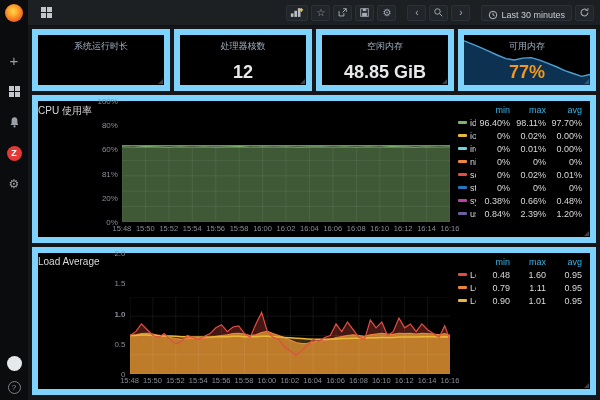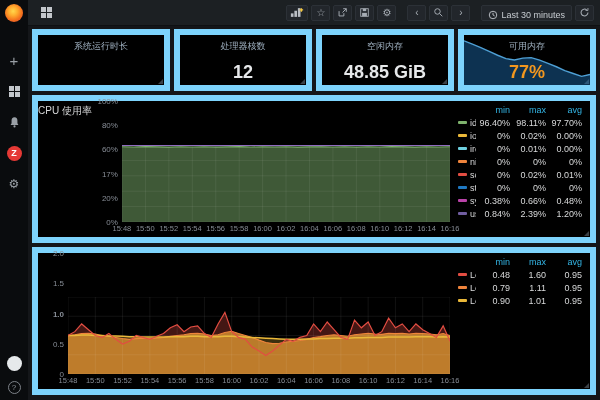--- a/index.html
+++ b/index.html
@@ -179,21 +179,21 @@
     </div>
   </div>
 
   <div class="panel graph-panel">
     <div class="panel-title">CPU 使用率</div>
     <div class="graph-body">
       <div class="y-axis" id="cpu-y">
           <span style="top: 0%;">100%</span>
           <span style="top: 20%;">80%</span>
           <span style="top: 40%;">60%</span>
-          <span style="top: 60%;">17%</span>
+          <span style="top: 60%;">81%</span>
           <span style="top: 80%;">20%</span>
           <span style="top: 100%;">0%</span>
         </div>
       <div class="plot-region">
         <div class="plot" id="cpu-plot">
             <svg viewBox="0 0 100 100" preserveAspectRatio="none" class="plot-svg">
               <path d="M0.00,2.20L3.57,2.50L7.14,2.10L10.71,2.40L14.29,2.70L17.86,2.30L21.43,2.50L25.00,2.20L28.57,2.80L32.14,2.40L35.71,2.10L39.29,2.60L42.86,2.30L46.43,2.50L50.00,2.20L53.57,2.70L57.14,2.40L60.71,2.20L64.29,2.60L67.86,2.30L71.43,2.80L75.00,2.20L78.57,2.50L82.14,2.10L85.71,2.40L89.29,2.70L92.86,2.30L96.43,2.50L100.00,2.20L100,100L0,100Z" fill="rgba(126,178,109,0.5)" stroke="none"></path>
               <line x1="0" y1="0" x2="100" y2="0" class="gridline"></line>
               <line x1="0" y1="20" x2="100" y2="20" class="gridline"></line>
               <line x1="0" y1="40" x2="100" y2="40" class="gridline"></line>
@@ -314,20 +314,21 @@
             </span>
             <span class="lval">0.84%</span>
             <span class="lval">2.39%</span>
             <span class="lval">1.20%</span>
           </div>
         </div>
     </div>
   </div>
 
   <div class="panel graph-panel">
+    <div class="panel-title">Load Average</div>
     <div class="graph-body">
       <div class="y-axis" id="load-y">
           <span style="top: 0%;">2.0</span>
           <span style="top: 25%;">1.5</span>
           <span style="top: 50%; font-weight: bold;">1.0</span>
           <span style="top: 75%;">0.5</span>
           <span style="top: 100%;">0</span>
         </div>
       <div class="plot-region">
         <div class="plot" id="load-plot">

